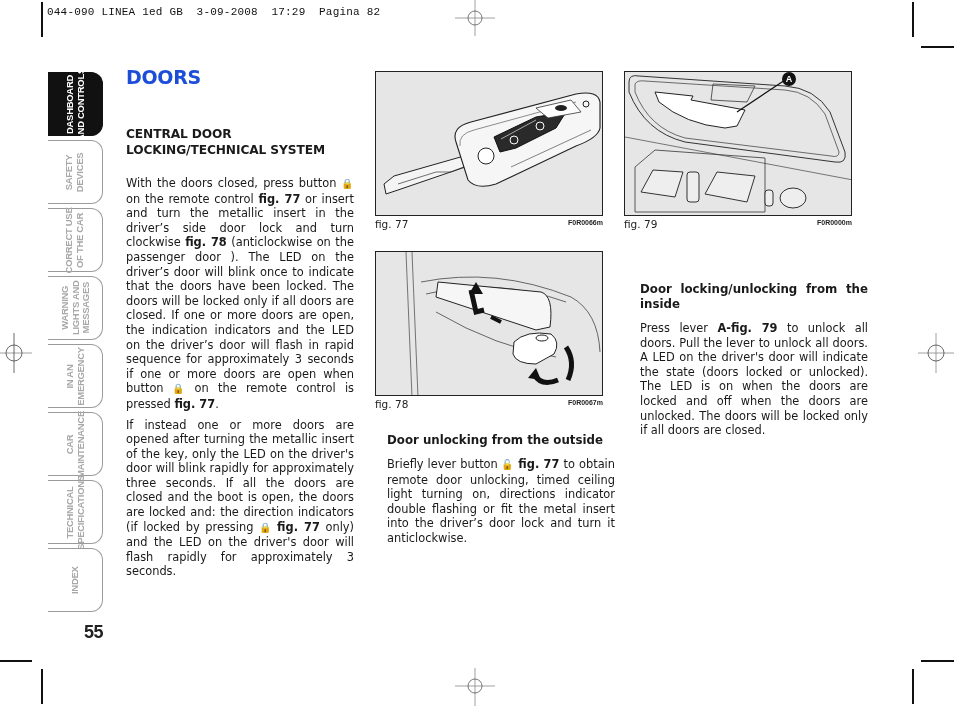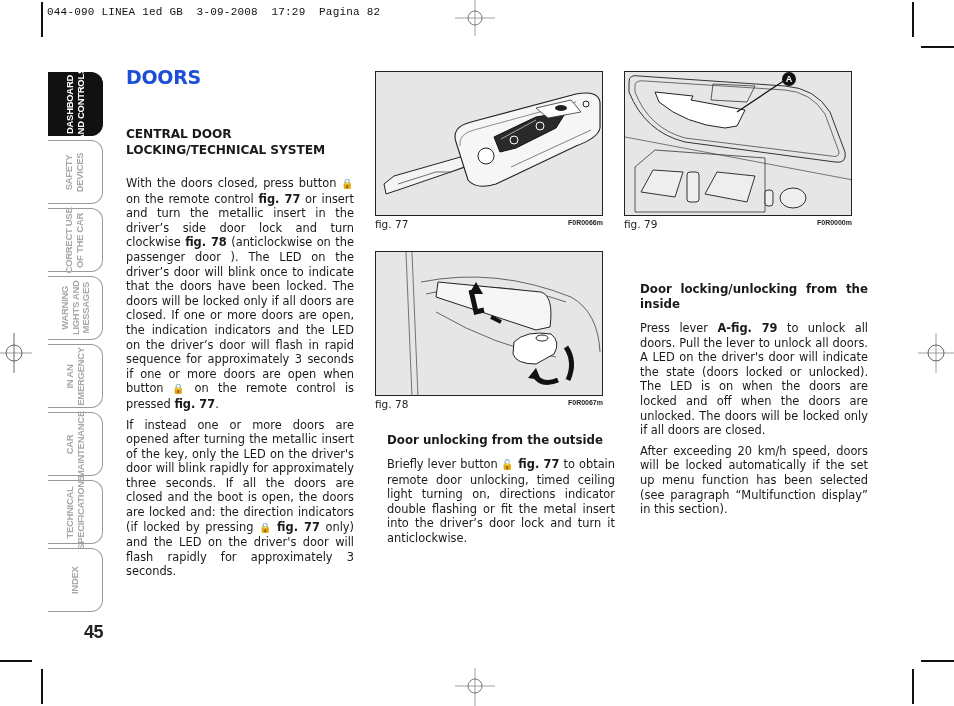--- a/index.html
+++ b/index.html
@@ -103,21 +103,21 @@
   <div class="lbl">
       <span>TECHNICAL</span>
       <span>SPECIFICATIONS</span>
     </div>
 </div>
 <div class="tab" style="top:548px;">
   <div class="lbl">
       <span>INDEX</span>
     </div>
 </div>
-<div class="abs pagenum">45</div>
+<div class="abs pagenum">55</div>
 
 <h1 class="title">DOORS</h1>
 
 <div class="col" style="left:126px;top:114px;width:228px;">
   <div class="h2">
     <span>CENTRAL DOOR</span><br>
     <span>LOCKING/TECHNICAL SYSTEM</span>
   </div>
   <p><span>With the doors closed, press button </span><span class="lock">🔒</span><span> on the remote control </span><b>fig. 77</b><span> or insert and turn the metallic insert in the driver’s side door lock and turn clockwise </span><b>fig. 78</b><span> (anticlockwise on the passenger door ). The LED on the driver’s door will blink once to indicate that the doors have been locked. The doors will be locked only if all doors are closed. If one or more doors are open, the indication indicators and the LED on the driver’s door will flash in rapid sequence for approximately 3 seconds if one or more doors are open when button </span><span class="lock">🔒</span><span> on the remote control is pressed </span><b>fig. 77</b><span>.</span></p>
   <p><span>If instead one or more doors are opened after turning the metallic insert of the key, only the LED on the driver's door will blink rapidly for approximately three seconds. If all the doors are closed and the boot is open, the doors are locked and: the direction indicators (if locked by pressing </span><span class="lock">🔒</span> <b>fig. 77</b><span> only) and the LED on the driver's door  will flash rapidly for approximately 3 seconds.</span></p>
@@ -186,14 +186,13 @@
     <rect x="140" y="118" width="8" height="16" rx="3" fill="#eee" stroke="#333"></rect>
     <ellipse cx="168" cy="126" rx="13" ry="10" fill="#eee" stroke="#333"></ellipse>
   </svg>
 </div>
 <div class="figcap" style="left:624px;top:218px;">fig. 79</div>
 <div class="figcode" style="left:789px;top:219px;width:63px;">F0R0000m</div>
 
 <div class="col" style="left:640px;top:252px;width:228px;margin-top:30px;">
   <div class="h3" style="margin-bottom:9px;">Door locking/unlocking from the inside</div>
   <p><span>Press lever </span><b>A-fig. 79</b><span> to unlock all doors. Pull the lever to unlock all doors. A LED on the driver's door will indicate the state (doors locked or unlocked). The LED is on when the doors are locked and off when the doors are unlocked. The doors will be locked only if all doors are closed.</span></p>
-  <p>After exceeding 20 km/h speed, doors will be locked automatically if the set up menu function has been selected (see paragraph “Multifunction display” in this section).</p>
 </div>
 
 </body></html>

